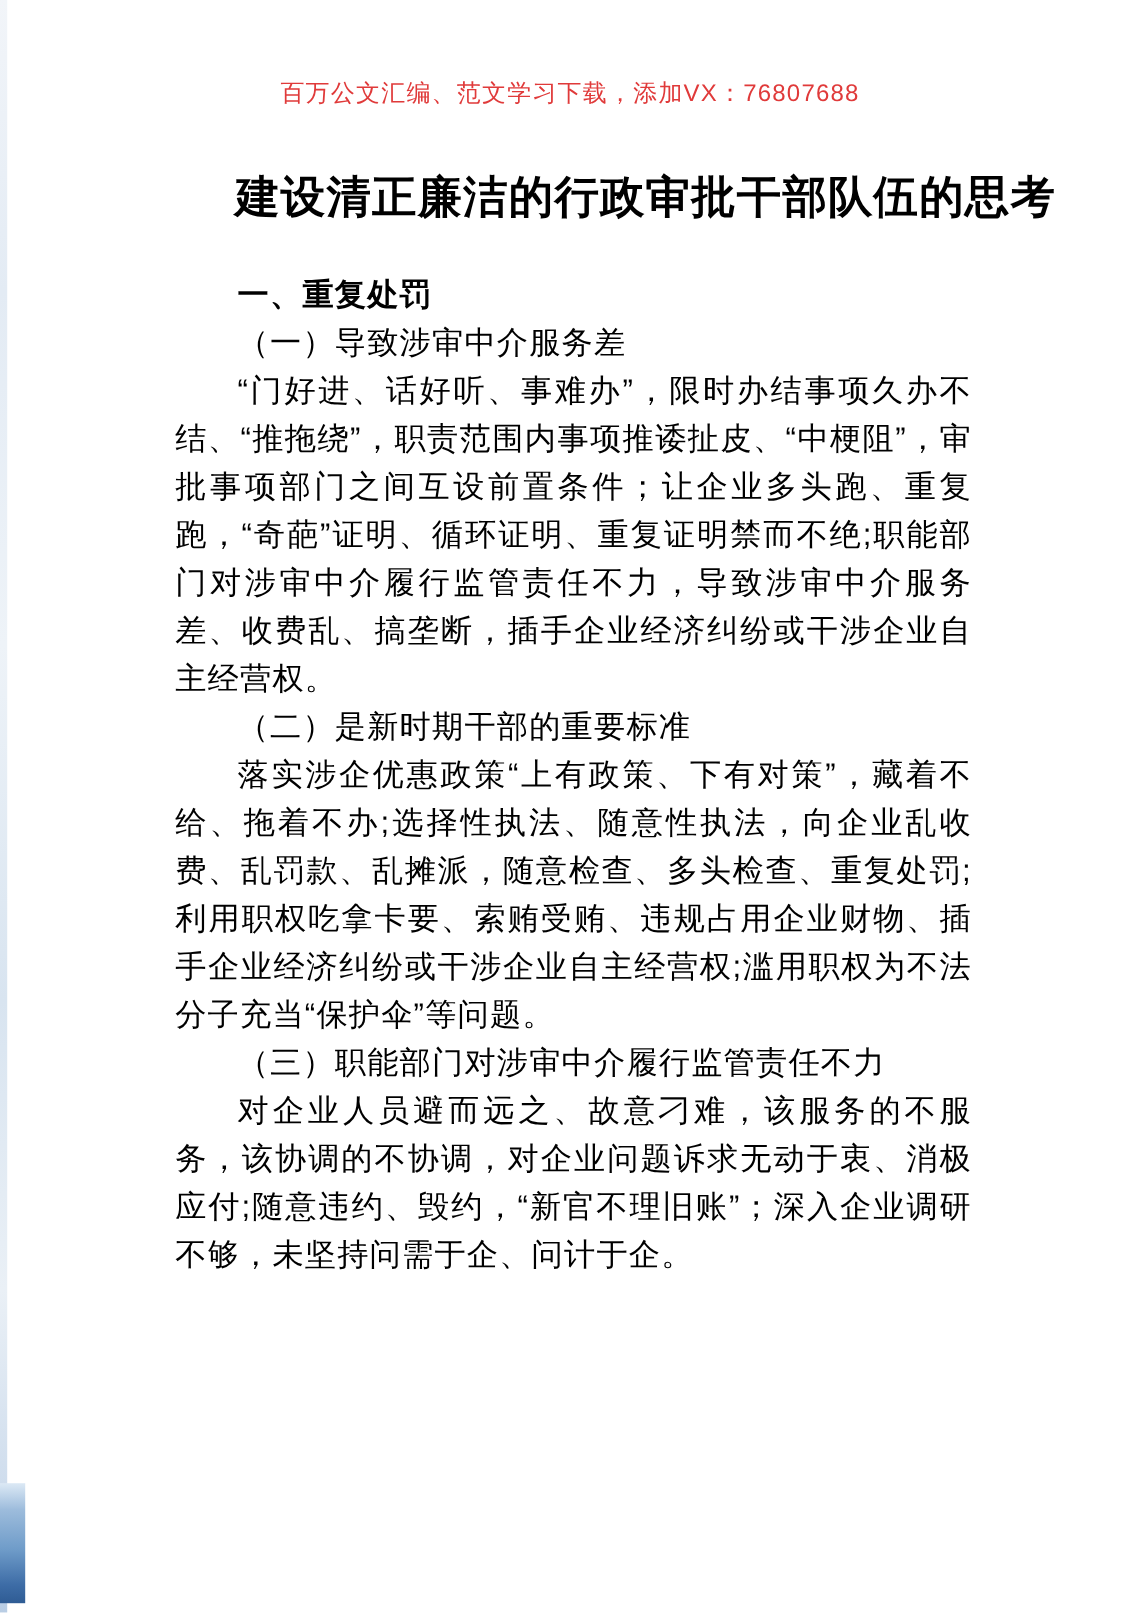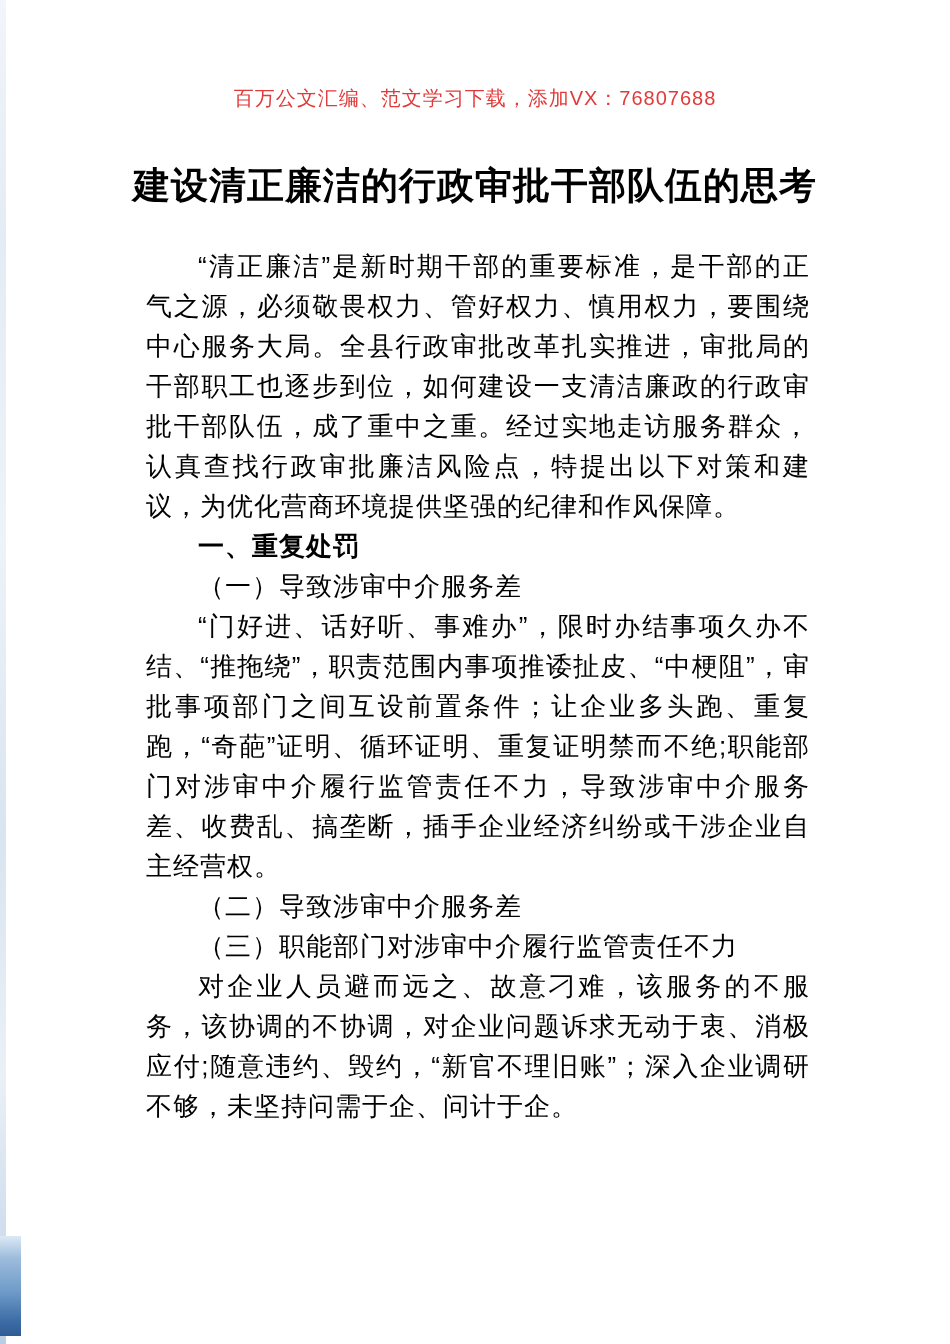--- a/index.html
+++ b/index.html
@@ -44,30 +44,30 @@
       to bottom,
       #dce9f5 0%,
       #9dbcdc 22%,
       #6f9cc9 55%,
       #3d6ca6 85%,
       #2f5c94 100%
     );
   }
   .notice {
     margin: 0;
-    padding-top: 85px;
+    padding-top: 64px;
     text-align: center;
     font-size: 20px;
     letter-spacing: 1px;
     color: #e03a3a;
     font-weight: 400;
   }
   .doc-title {
     margin: 52px 70px 0 70px;
-    text-align: center;
+    text-align: right;
     font-size: 37px;
     font-weight: 700;
     letter-spacing: 1px;
     line-height: 1.2;
   }
   .content {
     margin: 38px 140px 0 146px;
     text-align: justify;
     font-size: 26px;
     line-height: 40px;
@@ -90,22 +90,22 @@
 <div class="page">
 
   <div class="edge-strip"></div>
   <div class="edge-thumb"></div>
 
   <p class="notice">百万公文汇编、范文学习下载，添加VX：76807688</p>
 
   <h1 class="doc-title">建设清正廉洁的行政审批干部队伍的思考</h1>
 
   <div class="content">
-    <p class="body">“清正廉洁”是新时期干部的重要标准，是干部的正气之源，必须敬畏权力、管好权力、慎用权力，要围绕中心服务大局。全县行政审批改革扎实推进，审批局的干部职工也逐步到位，如何建设一支清洁廉政的行政审批干部队伍，成了重中之重。经过实地走访服务群众，认真查找行政审批廉洁风险点，特提出以下对策和建议，为优化营商环境提供坚强的纪律和作风保障。</p>
     <p class="heading-1">一、重复处罚</p>
     <p class="heading-2">（一）导致涉审中介服务差</p>
     <p class="body">“门好进、话好听、事难办”，限时办结事项久办不结、“推拖绕”，职责范围内事项推诿扯皮、“中梗阻”，审批事项部门之间互设前置条件；让企业多头跑、重复跑，“奇葩”证明、循环证明、重复证明禁而不绝;职能部门对涉审中介履行监管责任不力，导致涉审中介服务差、收费乱、搞垄断，插手企业经济纠纷或干涉企业自主经营权。</p>
-    <p class="heading-2">（二）导致涉审中介服务差</p>
+    <p class="heading-2">（二）是新时期干部的重要标准</p>
+    <p class="body">落实涉企优惠政策“上有政策、下有对策”，藏着不给、拖着不办;选择性执法、随意性执法，向企业乱收费、乱罚款、乱摊派，随意检查、多头检查、重复处罚;利用职权吃拿卡要、索贿受贿、违规占用企业财物、插手企业经济纠纷或干涉企业自主经营权;滥用职权为不法分子充当“保护伞”等问题。</p>
     <p class="heading-2">（三）职能部门对涉审中介履行监管责任不力</p>
     <p class="body">对企业人员避而远之、故意刁难，该服务的不服务，该协调的不协调，对企业问题诉求无动于衷、消极应付;随意违约、毁约，“新官不理旧账”；深入企业调研不够，未坚持问需于企、问计于企。</p>
   </div>
 
 </div>
 
 </body></html>

